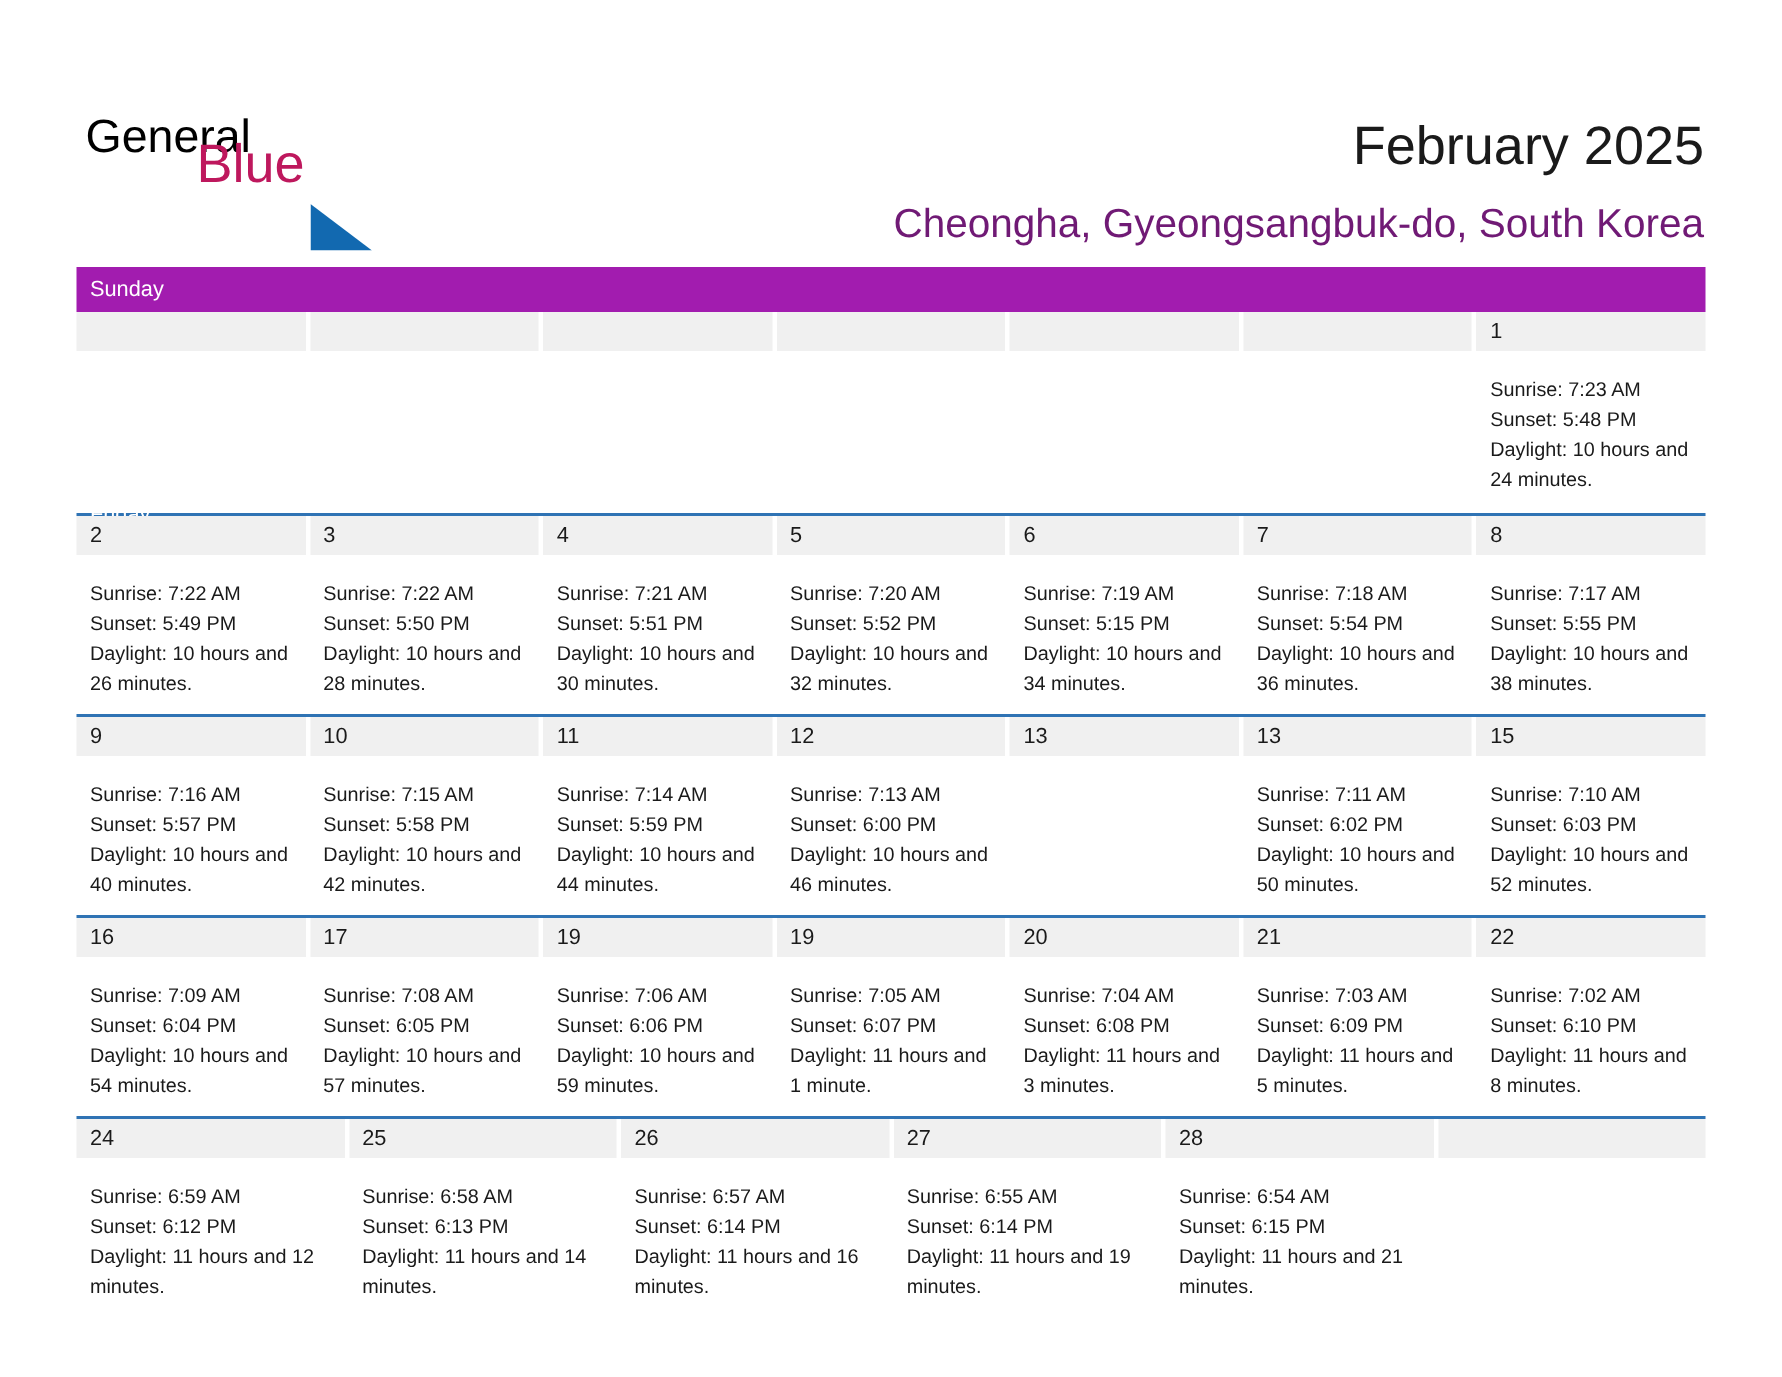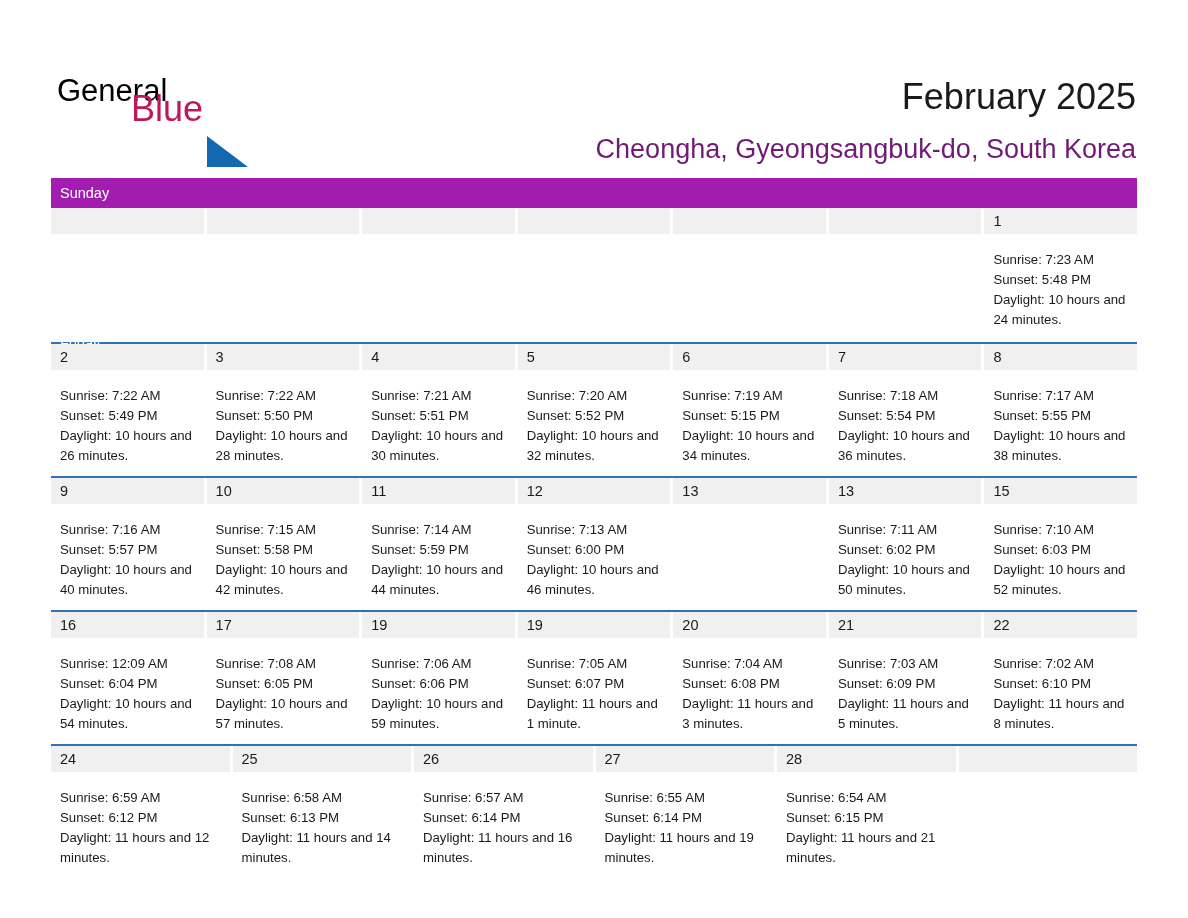--- a/index.html
+++ b/index.html
@@ -368,21 +368,21 @@
               <div class="daylight">Daylight: 10 hours and 52 minutes.</div>
             </div>
           </div>
         </div>
         <div class="week-row">
           <div class="day-cell">
             <div class="day-num-band">
               <div class="day-num">16</div>
             </div>
             <div class="day-info">
-              <div>Sunrise: 12:09 AM</div>
+              <div>Sunrise: 7:09 AM</div>
               <div>Sunset: 6:04 PM</div>
               <div class="daylight">Daylight: 10 hours and 54 minutes.</div>
             </div>
           </div>
           <div class="day-cell">
             <div class="day-num-band">
               <div class="day-num">17</div>
             </div>
             <div class="day-info">
               <div>Sunrise: 7:08 AM</div>

